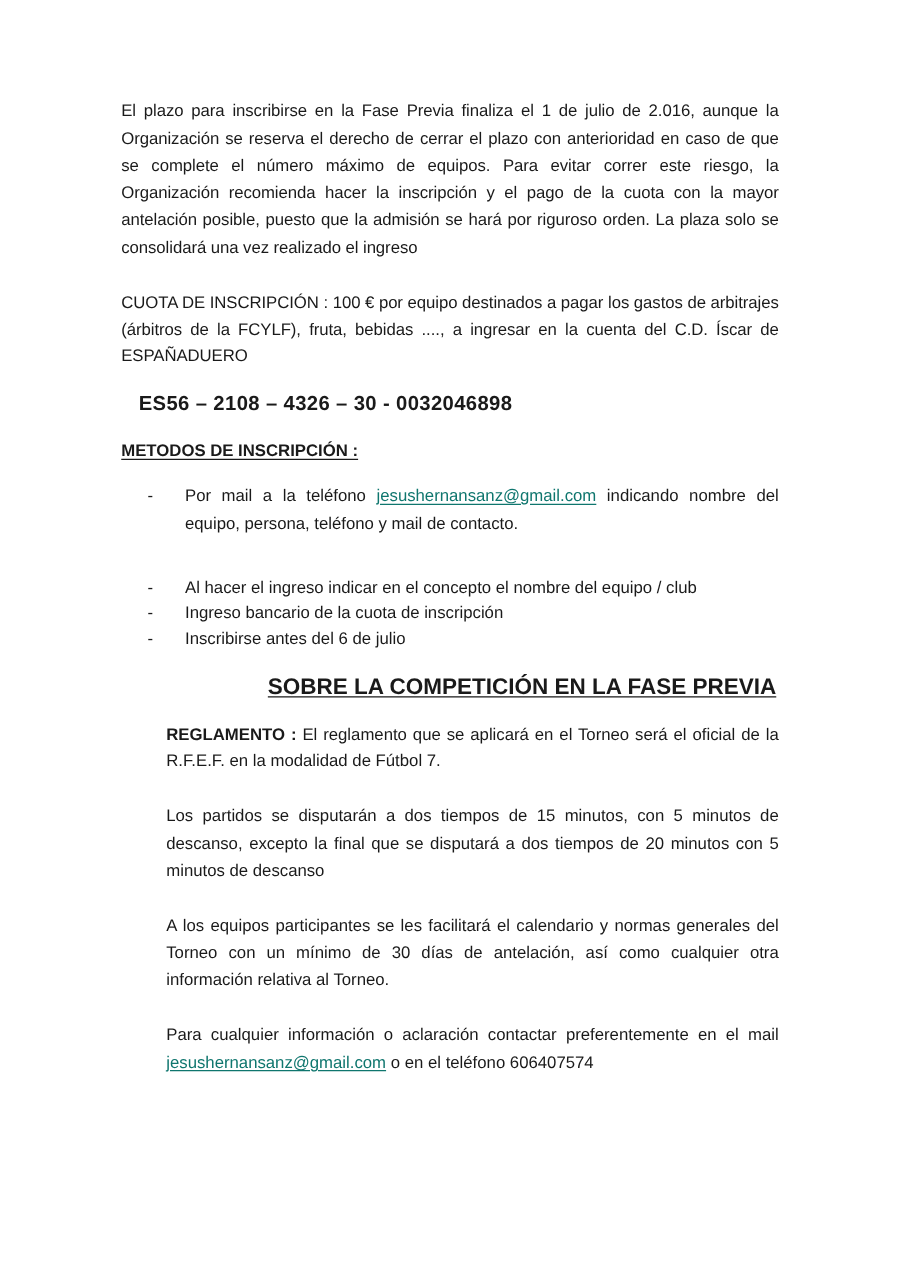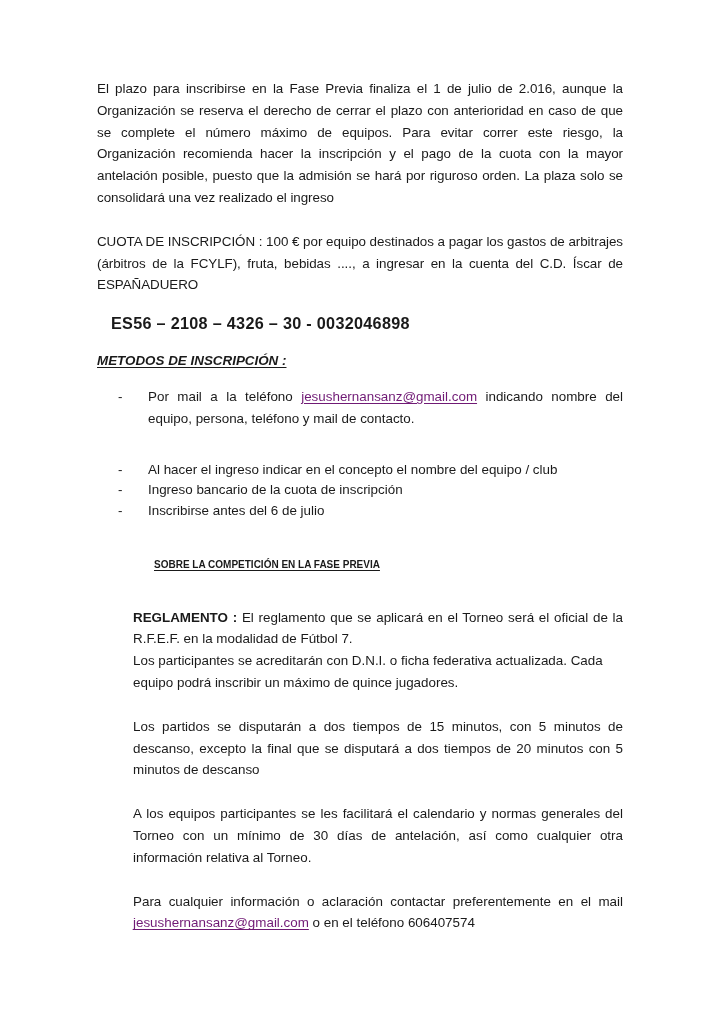--- a/index.html
+++ b/index.html
@@ -47,39 +47,38 @@
   .hd {
     font-size: 13.4px;
     line-height: 21px;
     font-weight: bold;
     margin: 0;
     white-space: nowrap;
   }
   .hd .u {
     text-decoration: underline;
     text-underline-offset: 2px;
-    font-style: italic;
   }
 
   .iban {
     font-size: 16.2px;
     font-weight: bold;
     text-align: left;
     line-height: 24px;
     margin: 0;
     letter-spacing: 0.3px;
     padding-left: 14px;
   }
 
   .center-hd {
-    font-size: 10px;
+    font-size: 18px;
     font-weight: bold;
-    text-align: left;
+    text-align: right;
     line-height: 21px;
-    margin: 17px;
+    margin: 2px;
     padding-left: 40px;
   }
   .center-hd span {
     text-decoration: underline;
     text-underline-offset: 2px;
   }
 
   
   .dash-list {
     margin: 0;
@@ -115,21 +114,21 @@
   .sub-para {
     font-size: 13.4px;
     line-height: 21.8px;
     text-align: justify;
     text-justify: inter-word;
     margin: 0;
   }
   .sub-para.left { text-align: left; }
 
   a.maillink, .maillink {
-    color: #701a75;
+    color: #0f766e;
     text-decoration: underline;
     text-underline-offset: 1.5px;
   }
 </style>
 </head>
 <body>
 
 <div class="page">
   <div class="body-col">
 
@@ -167,21 +166,20 @@
     <div class="spacer-md"></div>
 
     <p class="center-hd"><span>SOBRE LA COMPETICIÓN EN LA FASE PREVIA</span></p>
 
     <div class="spacer-md"></div>
 
     <div class="sub-block">
 
       <p class="sub-para"><span class="u" style="font-weight:bold;">REGLAMENTO :</span><span> El reglamento que se aplicará en el Torneo será el oficial de la R.F.E.F. en la modalidad de Fútbol 7.</span></p>
 
-      <p class="sub-para left">Los participantes se acreditarán con D.N.I. o ficha federativa actualizada. Cada equipo podrá inscribir un máximo de quince jugadores.</p>
 
       <div class="spacer-lg"></div>
 
       <p class="sub-para">Los partidos se disputarán a dos tiempos de 15 minutos, con 5 minutos de descanso, excepto la final que se disputará a dos tiempos de 20 minutos con 5 minutos de descanso</p>
 
       <div class="spacer-lg"></div>
 
       <p class="sub-para">A los equipos participantes se les facilitará el calendario y normas generales del Torneo con un mínimo de 30 días de antelación, así como cualquier otra información relativa al Torneo.</p>
 
       <div class="spacer-lg"></div>

